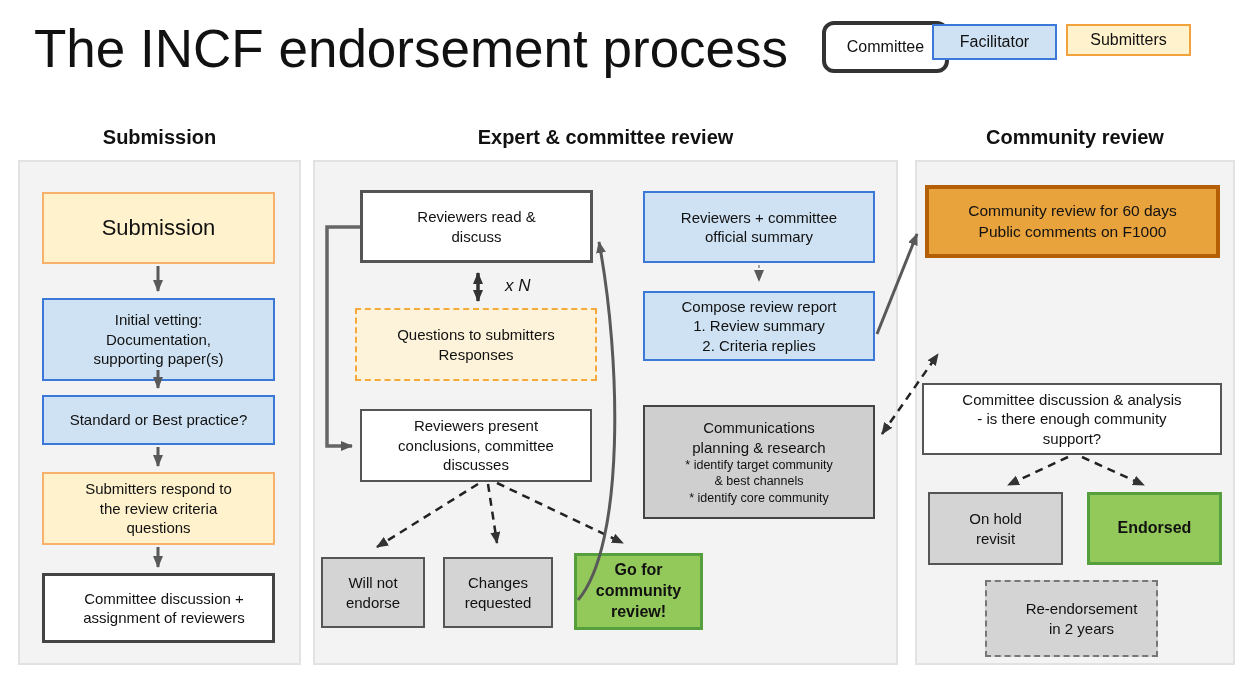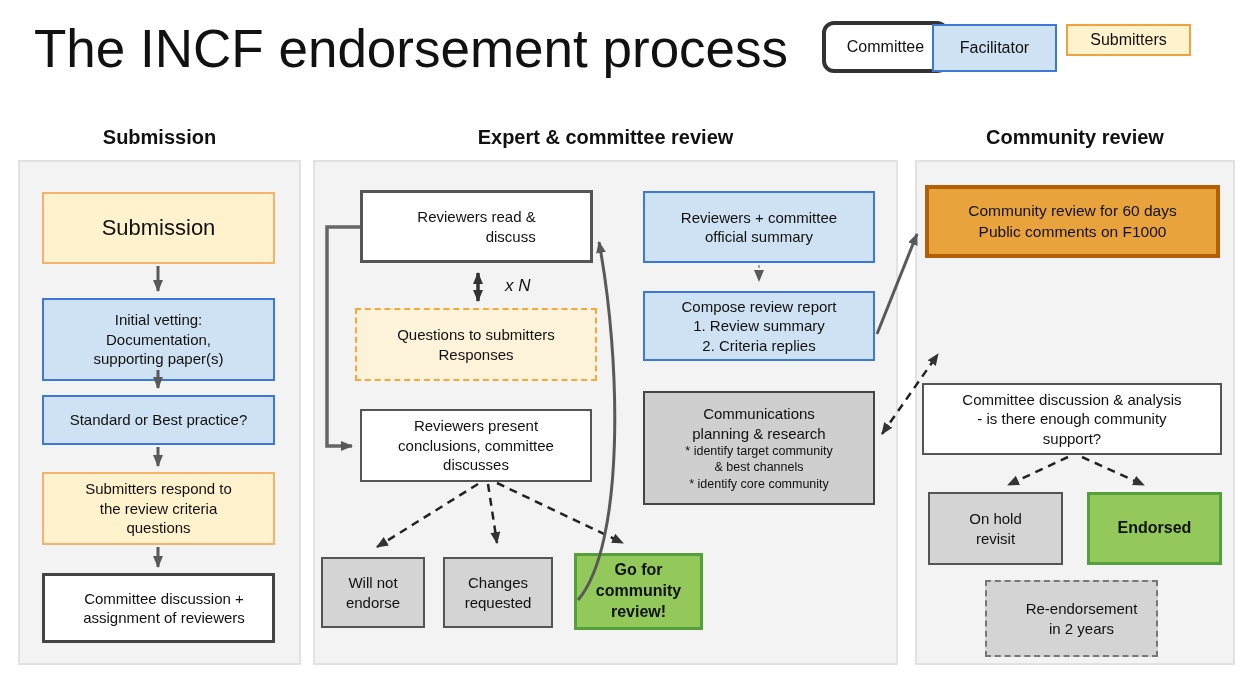--- a/index.html
+++ b/index.html
@@ -3,21 +3,21 @@
 <meta charset="utf-8">
 <style>
   html,body{margin:0;padding:0;background:#fff;}
   #canvas{position:relative;width:1253px;height:688px;background:#fff;overflow:hidden;
           font-family:"Liberation Sans", sans-serif;color:#111;}
   .title{position:absolute;left:34px;top:18px;font-size:53px;letter-spacing:0;color:#111;}
   
   .legend-box{position:absolute;display:flex;align-items:center;justify-content:center;
               font-size:16px;box-sizing:border-box;background:#fff;}
   .lg-committee{left:790px;top:21px;width:127px;height:52px;border:4px solid #333;border-radius:12px;margin-left:32px;}
-  .lg-facilitator{left:932px;top:24px;width:125px;height:48px;background:#cfe2f3;border:2px solid #3c78d8;}
+  .lg-facilitator{left:932px;top:24px;width:125px;height:36px;background:#cfe2f3;border:2px solid #3c78d8;}
   .lg-submitters{left:1066px;top:24px;width:125px;height:32px;background:#fff2cc;border:2px solid #f1a23c;}
   
   .col-header{position:absolute;top:126px;font-size:20px;font-weight:bold;text-align:center;}
   .h1{left:18px;width:283px;}
   .h2{left:313px;width:585px;}
   .h3{left:915px;width:320px;}
   
   .panel{position:absolute;top:160px;height:505px;background:#f3f3f4;border:2px solid #e2e2e2;box-sizing:border-box;}
   .p1{left:18px;width:283px;}
   .p2{left:313px;width:585px;}
@@ -34,29 +34,29 @@
   .yellow-dashed{background:#fdf3da;border:2px dashed #f3a93c;}
   .green{background:#93c85a;border:3px solid #55a03c;font-weight:bold;}
   .orange{background:#e8a33c;border:4px solid #b45f06;}
   
   .b-sub{left:42px;top:192px;width:233px;height:72px;font-size:22px;}
   .b-vet{left:42px;top:298px;width:233px;height:83px;}
   .b-std{left:42px;top:395px;width:233px;height:50px;}
   .b-resp{left:42px;top:472px;width:233px;height:73px;}
   .b-comdis{left:42px;top:573px;width:233px;height:70px;border-width:3px;border-color:#444;padding-left:11px;}
   
-  .b-read{left:360px;top:190px;width:233px;height:73px;border-width:3px;text-align:right;}
+  .b-read{left:360px;top:190px;width:233px;height:73px;border-width:3px;}
   .b-quest{left:355px;top:308px;width:242px;height:73px;}
   .b-present{left:360px;top:409px;width:232px;height:73px;}
   .b-willnot{left:321px;top:557px;width:104px;height:71px;}
   .b-changes{left:443px;top:557px;width:110px;height:71px;}
   .b-gofor{left:574px;top:553px;width:129px;height:77px;font-size:16px;}
   .b-summary{left:643px;top:191px;width:232px;height:72px;text-align:center;}
   .b-compose{left:643px;top:291px;width:232px;height:70px;}
-  .b-comms{left:643px;top:391px;width:232px;height:114px;background:#cfcfcf;border:2px solid #444;}
+  .b-comms{left:643px;top:405px;width:232px;height:114px;background:#cfcfcf;border:2px solid #444;}
   .comms-details{font-size:12.5px;line-height:1.3;}
   .xn{position:absolute;left:505px;top:276px;font-size:17px;font-style:italic;z-index:2;}
   
   .b-60days{left:925px;top:185px;width:295px;height:73px;font-size:15.5px;}
   .b-enough{left:950px;top:276px;width:243px;height:72px;}
   .b-analysis{left:922px;top:383px;width:300px;height:72px;}
   .b-onhold{left:928px;top:492px;width:135px;height:73px;}
   .b-endorsed{left:1087px;top:492px;width:135px;height:73px;font-size:16px;}
   .b-reendorse{left:985px;top:580px;width:173px;height:77px;padding-left:20px;}
   

